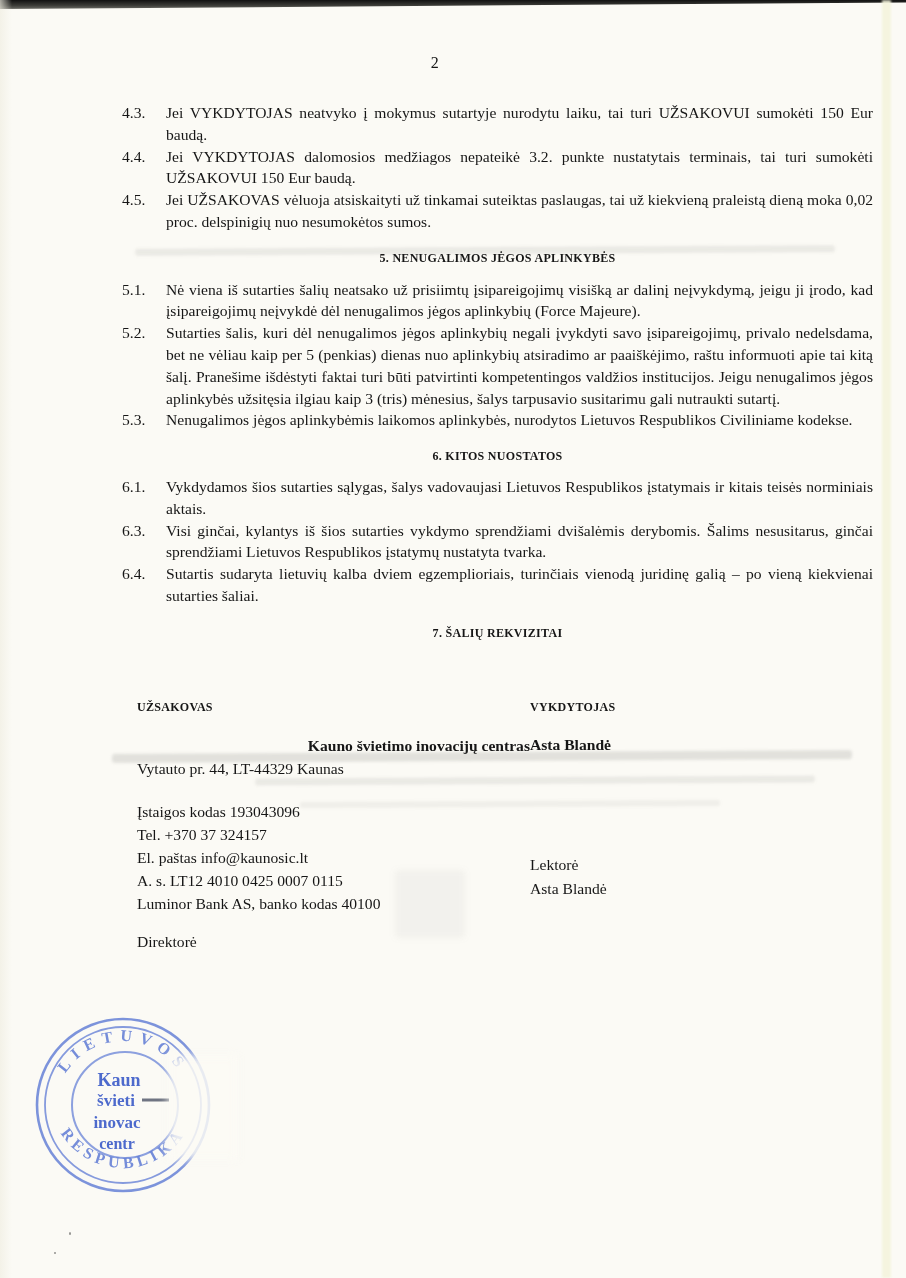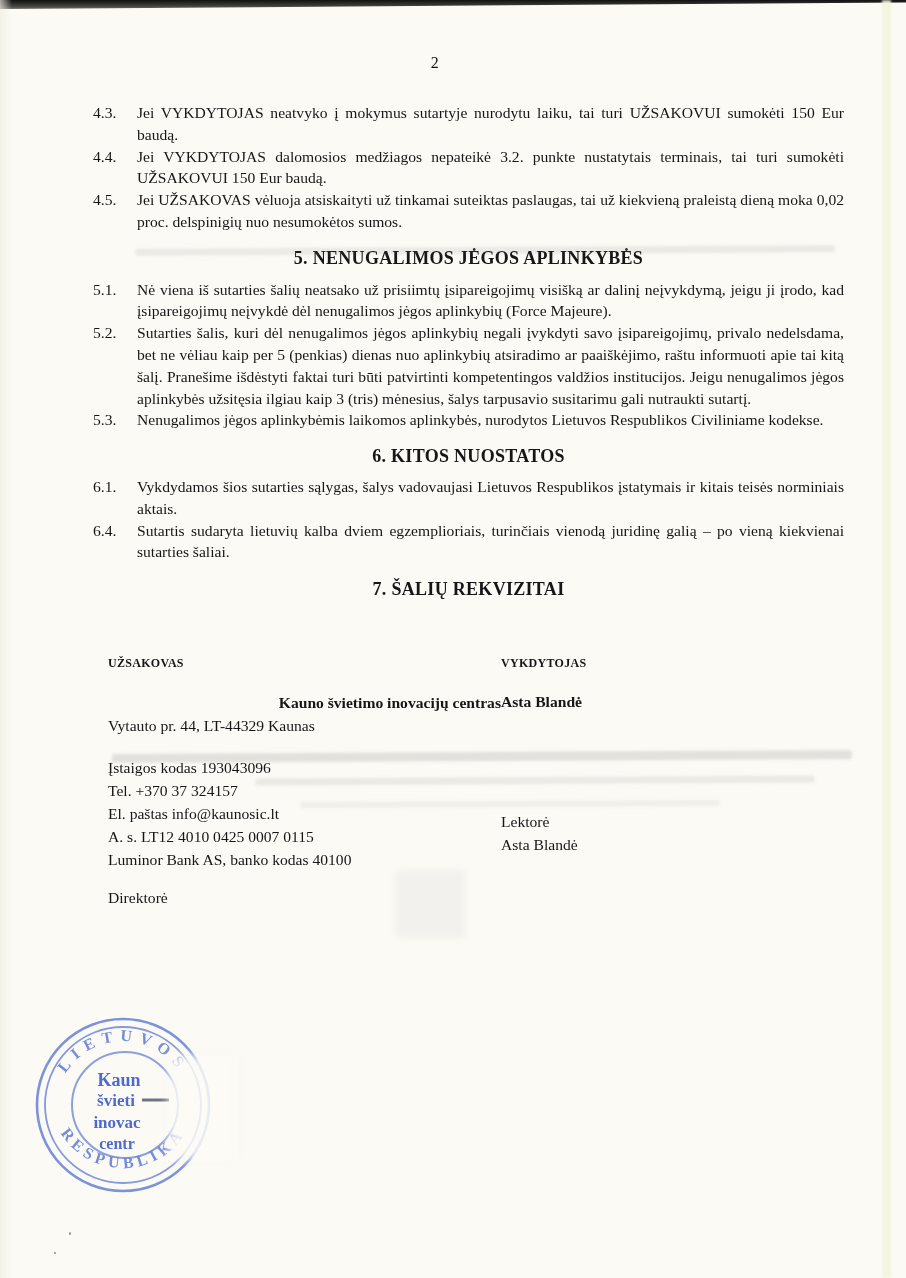--- a/index.html
+++ b/index.html
@@ -25,28 +25,28 @@
   .scan-stripe-left {
     position:absolute; top:0; left:0; width:12px; height:1278px;
     background:linear-gradient(to right,#f0eee2,rgba(240,238,226,0));
     opacity:.7;
   }
   .page-number {
     position:absolute; top:54px; left:0; width:870px;
     text-align:center; font-size:16px; letter-spacing:.5px;
   }
   .content {
-    position:absolute; top:102px; left:93px; width:751px;
+    position:absolute; top:102px; left:122px; width:751px;
     font-size:15.6px; line-height:21.8px;
   }
   .clause { display:grid; grid-template-columns:44px 1fr; }
   .clause .num { text-align:left; }
   .clause .txt { text-align:justify; }
   .sec-heading {
-    text-align:center; font-weight:bold; font-size:18px;
+    text-align:center; font-weight:bold; font-size:12px;
     letter-spacing:.3px;
   }
   .sec-heading.h5 { margin:15px 0 9px 0; }
   .sec-heading.h6 { margin:15px 0 8px 0;text-align:center; }
   .sec-heading.h7 { margin:16px 0 0 0; }
   
   .parties {
     display:grid; grid-template-columns:393px 1fr;
     margin-top:52px; padding-left:15px;
   }
@@ -120,20 +120,24 @@
       <span class="num">5.3.</span>
       <span class="txt">Nenugalimos jėgos aplinkybėmis laikomos aplinkybės, nurodytos Lietuvos Respublikos Civiliniame kodekse.</span>
     </div>
 
     <div class="sec-heading h6">6. KITOS NUOSTATOS</div>
     <div class="clause">
       <span class="num">6.1.</span>
       <span class="txt">Vykdydamos šios sutarties sąlygas, šalys vadovaujasi Lietuvos Respublikos įstatymais ir kitais teisės norminiais aktais.</span>
     </div>
     <div class="clause">
+      <span class="num">6.3.</span>
+      <span class="txt">Visi ginčai, kylantys iš šios sutarties vykdymo sprendžiami dvišalėmis derybomis. Šalims nesusitarus, ginčai sprendžiami Lietuvos Respublikos įstatymų nustatyta tvarka.</span>
+    </div>
+    <div class="clause">
       <span class="num">6.4.</span>
       <span class="txt">Sutartis sudaryta lietuvių kalba dviem egzemplioriais, turinčiais vienodą juridinę galią – po vieną kiekvienai sutarties šaliai.</span>
     </div>
 
     <div class="sec-heading h7">7. ŠALIŲ REKVIZITAI</div>
 
     <div class="parties">
       <div class="party">
         <div class="role">UŽSAKOVAS</div>
         <div class="org-name">Kauno švietimo inovacijų centras</div>

